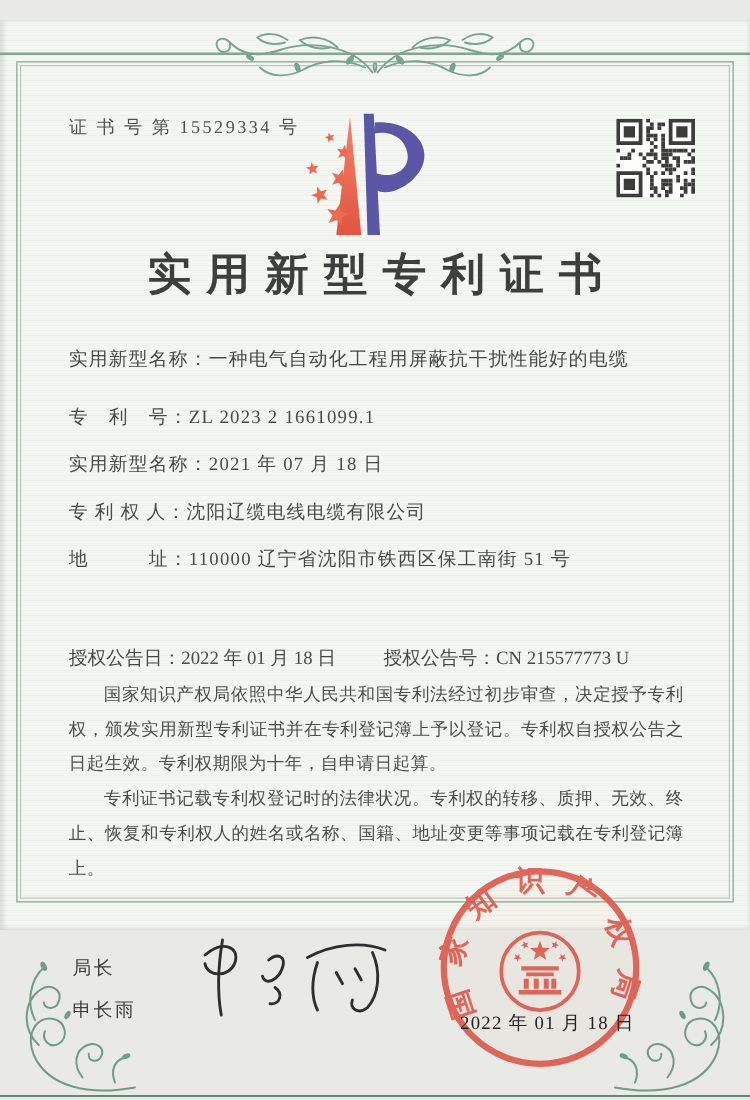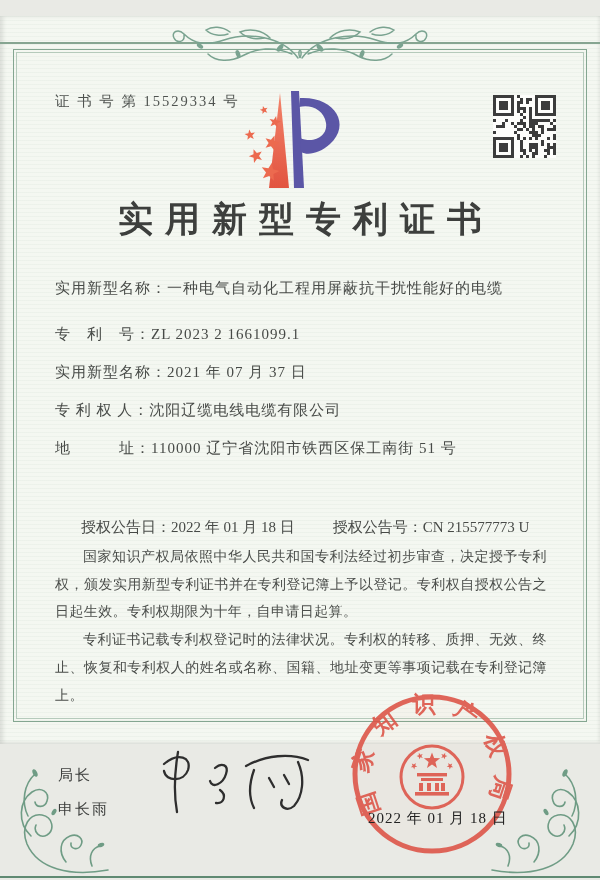--- a/index.html
+++ b/index.html
@@ -25,21 +25,21 @@
   #qr{position:absolute;left:493px;top:79px;}
   #logo{position:absolute;left:228px;top:72px;}
   #title{position:absolute;left:0;top:180px;width:100%;text-align:center;
     font-size:35px;font-weight:600;color:#3d3f3d;letter-spacing:12px;text-indent:12px;}
   #fields{position:absolute;left:55px;top:253px;width:500px;font-size:15px;color:#474a47;}
   .frow{height:38px;line-height:38px;white-space:nowrap;}
   .frow:nth-child(2){margin-top:8px;}
   .flabel{letter-spacing:1px;}
   .fvalue{letter-spacing:1px;}
   #grant-row{position:absolute;left:55px;top:492px;width:500px;height:38px;line-height:38px;
-    font-size:15px;color:#474a47;white-space:nowrap;margin-left:26px;}
+    font-size:15px;color:#474a47;white-space:nowrap;}
   #grant-row .pair2{margin-left:38px;}
   #paragraphs{position:absolute;left:55px;top:527px;width:492px;font-size:14px;line-height:1.98;
     color:#4b4e4b;text-align:justify;letter-spacing:0.4px;}
   #paragraphs p{margin:0;text-indent:2em;}
   #signer{position:absolute;left:58px;top:742px;font-size:15px;color:#3c3e3c;line-height:34px;letter-spacing:2px;}
   #signature{position:absolute;left:138px;top:722px;}
   #seal{position:absolute;left:347px;top:673px;}
   #seal-date{position:absolute;left:368px;top:793px;font-size:15px;color:#222;letter-spacing:1px;z-index:5;}
   #footer{position:absolute;left:0;top:838px;width:100%;text-align:center;font-size:12.5px;color:#3f423f;letter-spacing:1px;}
   svg{display:block;}
@@ -245,21 +245,21 @@
   <div id="title">实用新型专利证书</div>
 
   <div id="fields">
     <div class="frow">
       <span class="flabel">实用新型名称：</span><span class="fvalue">一种电气自动化工程用屏蔽抗干扰性能好的电缆</span>
     </div>
     <div class="frow">
       <span class="flabel">专　利　号：</span><span class="fvalue">ZL 2023 2 1661099.1</span>
     </div>
     <div class="frow">
-      <span class="flabel">实用新型名称：</span><span class="fvalue">2021 年 07 月 37 日</span>
+      <span class="flabel">实用新型名称：</span><span class="fvalue">2021 年 07 月 18 日</span>
     </div>
     <div class="frow">
       <span class="flabel">专 利 权 人：</span><span class="fvalue">沈阳辽缆电线电缆有限公司</span>
     </div>
     <div class="frow">
       <span class="flabel">地　　　址：</span><span class="fvalue">110000 辽宁省沈阳市铁西区保工南街 51 号</span>
     </div>
   </div>
 
   <div id="grant-row">

